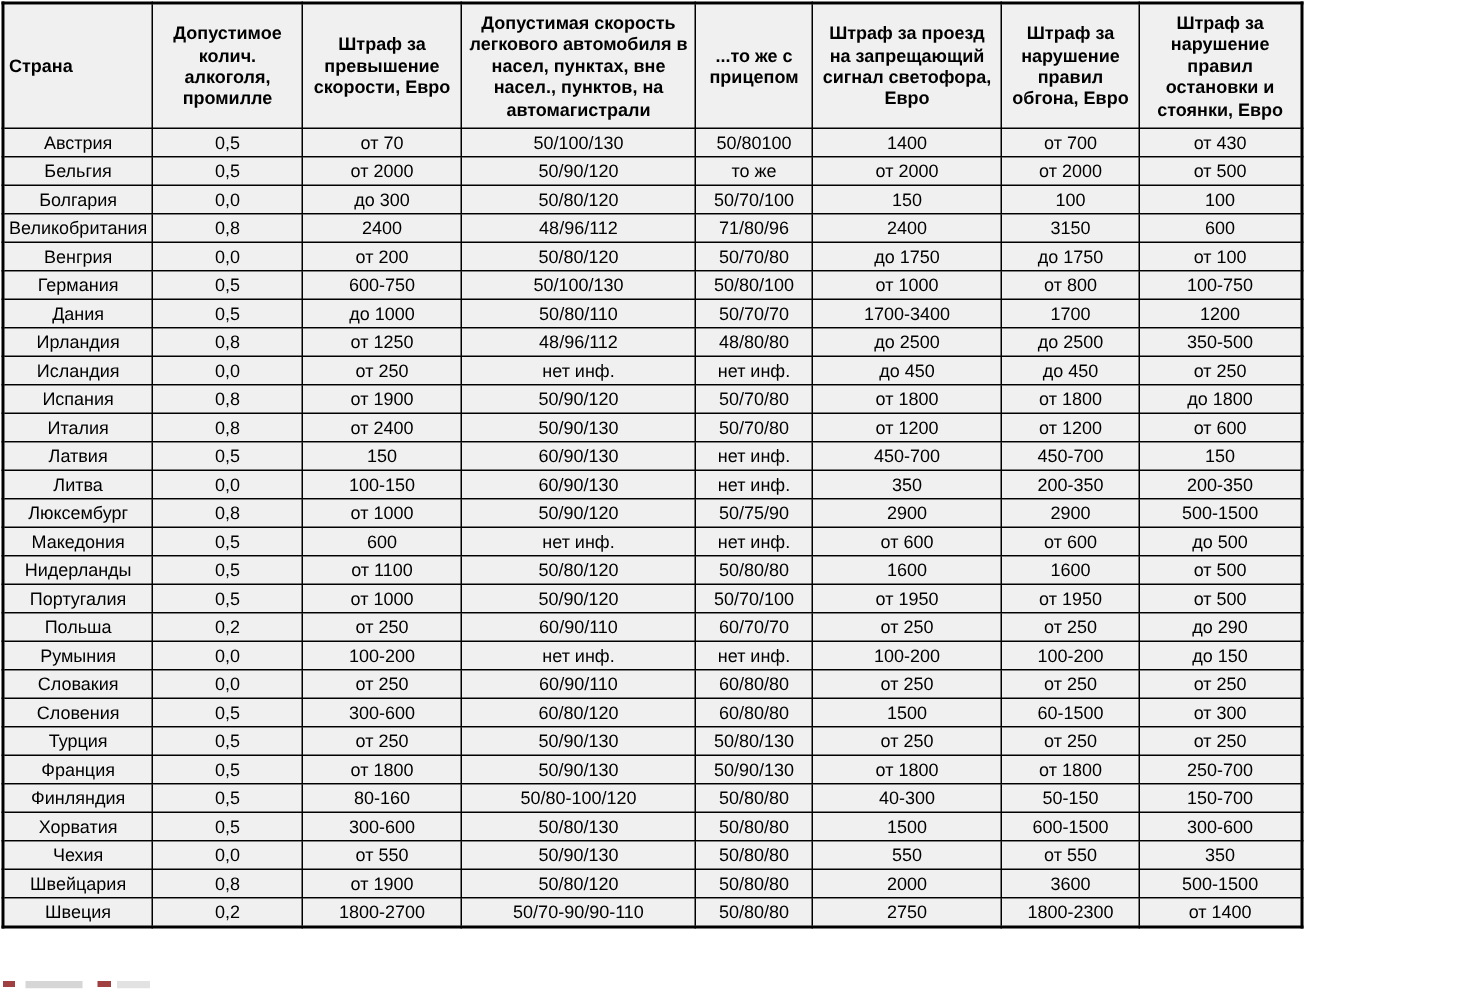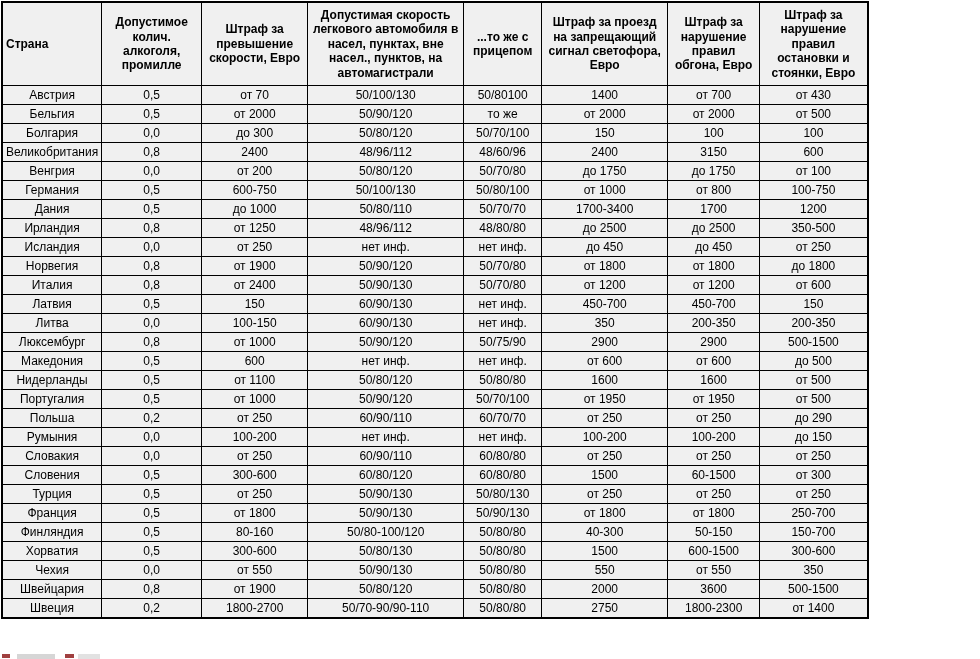--- a/index.html
+++ b/index.html
@@ -137,21 +137,21 @@
           <td>50/70/100</td>
           <td>150</td>
           <td>100</td>
           <td>100</td>
         </tr>
         <tr>
           <td>Великобритания</td>
           <td>0,8</td>
           <td>2400</td>
           <td>48/96/112</td>
-          <td>48/60/96</td>
+          <td>71/80/96</td>
           <td>2400</td>
           <td>3150</td>
           <td>600</td>
         </tr>
         <tr>
           <td>Венгрия</td>
           <td>0,0</td>
           <td>от 200</td>
           <td>50/80/120</td>
           <td>50/70/80</td>
@@ -193,21 +193,21 @@
           <td>Исландия</td>
           <td>0,0</td>
           <td>от 250</td>
           <td>нет инф.</td>
           <td>нет инф.</td>
           <td>до 450</td>
           <td>до 450</td>
           <td>от 250</td>
         </tr>
         <tr>
-          <td>Норвегия</td>
+          <td>Испания</td>
           <td>0,8</td>
           <td>от 1900</td>
           <td>50/90/120</td>
           <td>50/70/80</td>
           <td>от 1800</td>
           <td>от 1800</td>
           <td>до 1800</td>
         </tr>
         <tr>
           <td>Италия</td>

